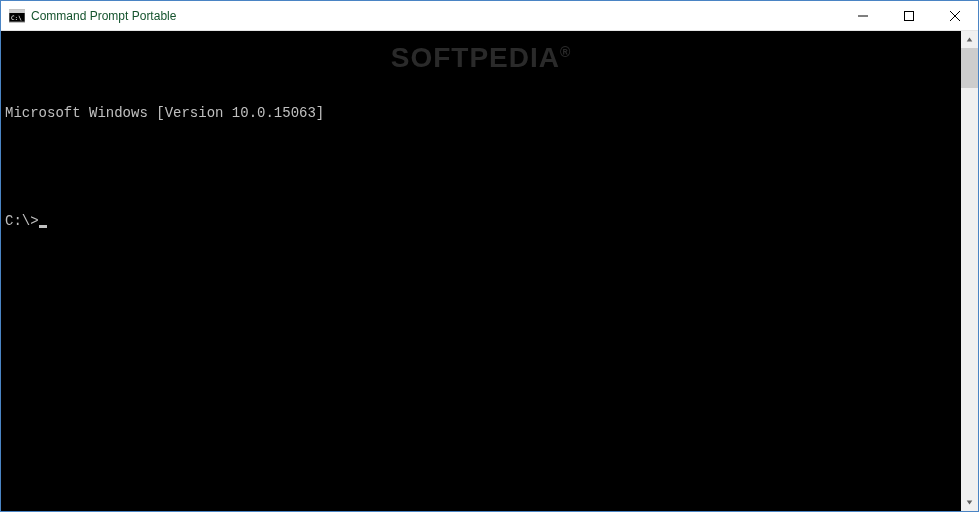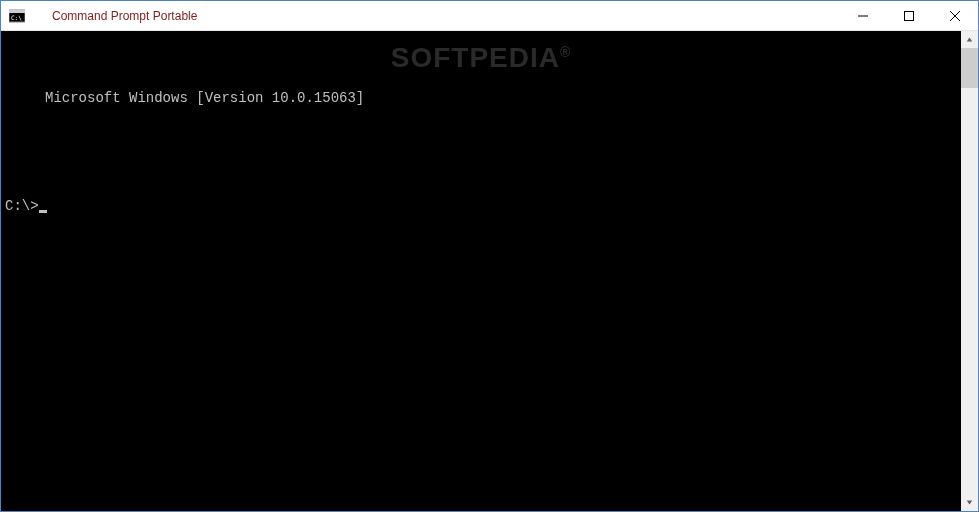--- a/index.html
+++ b/index.html
@@ -37,23 +37,22 @@
       display: flex;
       align-items: center;
       justify-content: center;
     }
     .titlebar-icon svg {
       width: 16px;
       height: 16px;
     }
     .titlebar-title {
       font-size: 12px;
-      color: #7f1d1d;
-      flex: 1;
-      margin-left: 21px;
+      color: #14532d;
+      flex: 1;
     }
     .window-controls {
       display: flex;
       height: 100%;
     }
     .window-control {
       width: 46px;
       height: 100%;
       display: flex;
       align-items: center;
@@ -70,28 +69,27 @@
       background: #000;
       position: relative;
     }
     .terminal {
       flex: 1;
       background: #000;
       color: #c0c0c0;
       font-family: Consolas, "Courier New", monospace;
       font-size: 14px;
       line-height: 18px;
-      padding: 4px 4px;
+      padding: 19px 4px;
       white-space: pre;
       overflow: hidden;
       position: relative;
     }
     .terminal-line {
       display: block;
-      margin-left: 40px;
     }
     .prompt-line {
       display: flex;
     }
     .cursor {
       display: inline-block;
       width: 8px;
       height: 3px;
       background: #c0c0c0;
       margin-top: 13px;

